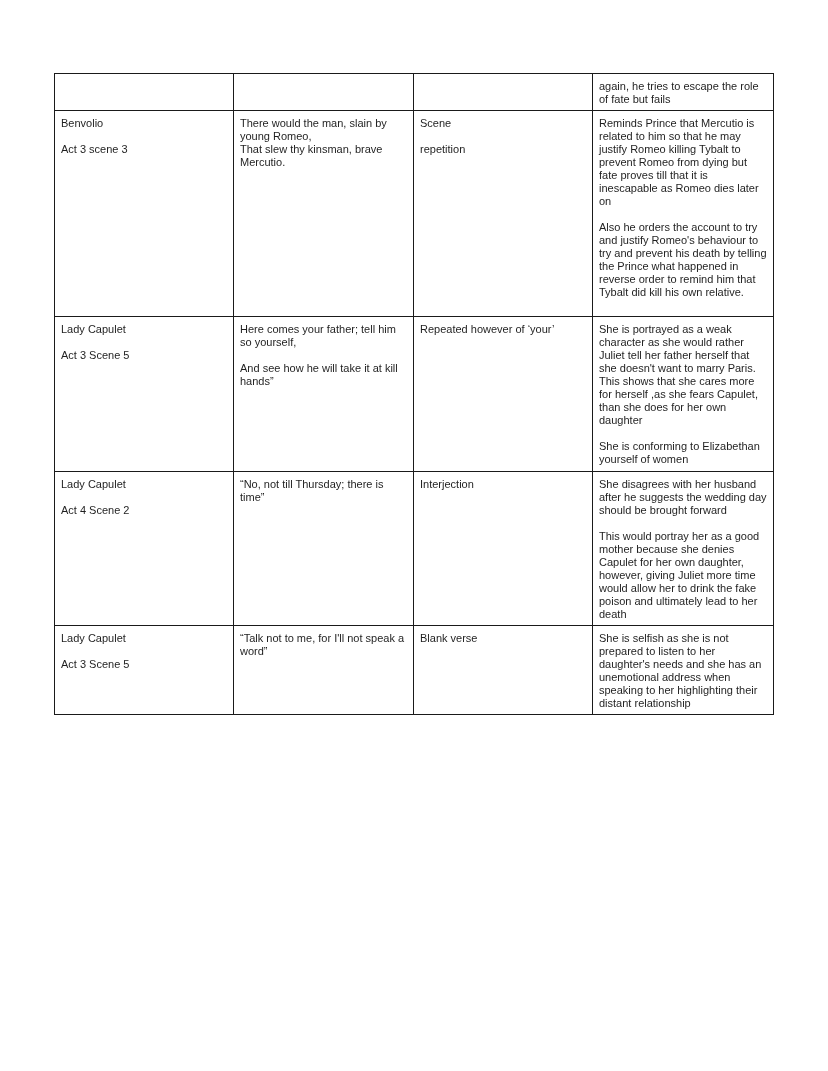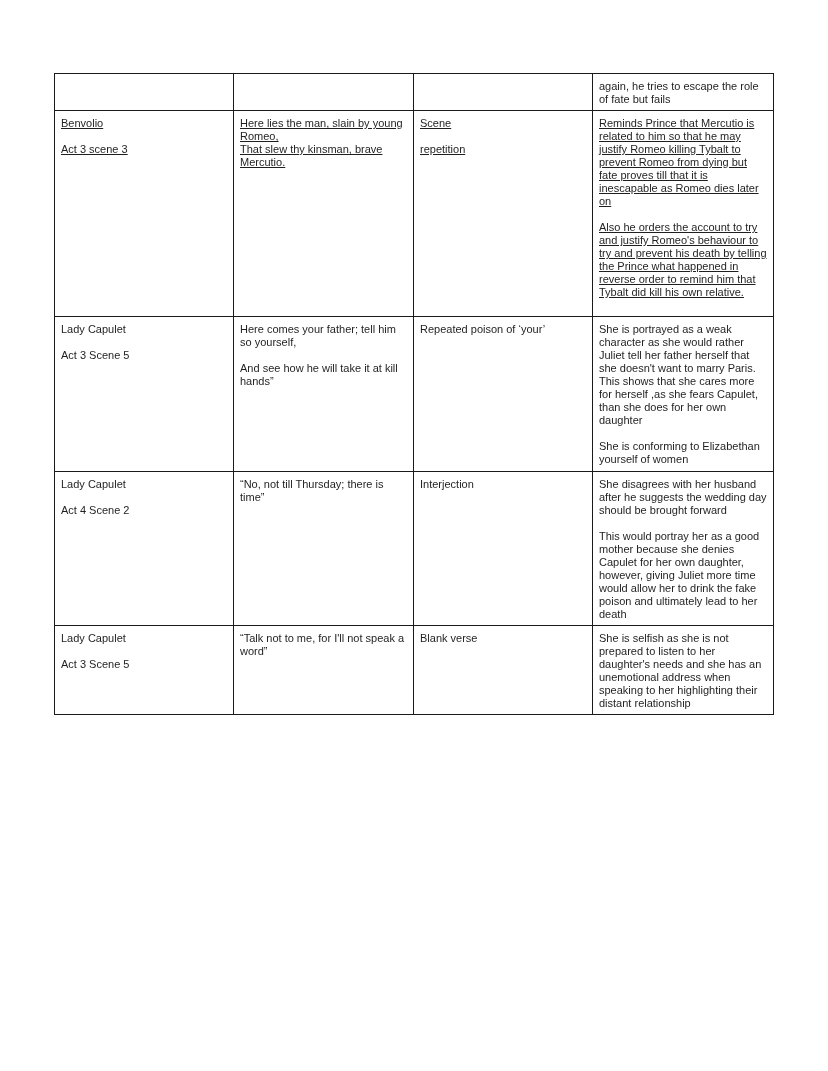--- a/index.html
+++ b/index.html
@@ -37,21 +37,21 @@
       padding: 6px 6px 3px 6px;
       word-wrap: break-word;
     }
     table.analysis col.c1 { width: 179px; }
     table.analysis col.c2 { width: 180px; }
     table.analysis col.c3 { width: 179px; }
     table.analysis col.c4 { width: 181px; }
     .para { display: block; margin: 0; }
     .para + .para { margin-top: 13px; }
     .r0 { height: 37px; }
-    .r1 { height: 206px; text-decoration: underline; }
+    .r1 { height: 206px; }
     .r2 { height: 155px; }
     .r3 { height: 154px; }
     .r4 { height: 89px; }
     .r0 td { padding-top: 6px; }
   </style>
 </head>
 <body>
 
 <div class="page">
   <table class="analysis">
@@ -71,21 +71,21 @@
           <span class="para">again, he tries to escape the role of fate but fails</span>
         </td>
       </tr>
 
       <tr class="r1">
         <td>
           <span class="para">Benvolio</span>
           <span class="para">Act 3 scene 3</span>
         </td>
         <td>
-          <span class="para" style="white-space: pre-line;">Here lies the man, slain by young Romeo,
+          <span class="para" style="white-space: pre-line;">There would the man, slain by young Romeo,
 That slew thy kinsman, brave Mercutio.</span>
         </td>
         <td>
           <span class="para">Scene</span>
           <span class="para">repetition</span>
         </td>
         <td>
           <span class="para">Reminds Prince that Mercutio is related to him so that he may justify Romeo killing Tybalt to prevent Romeo from dying but fate proves till that it is inescapable as Romeo dies later on</span>
           <span class="para">Also he orders the account to try and justify Romeo's behaviour to try and prevent his death by telling the Prince what happened in reverse order to remind him that Tybalt did kill his own relative.</span>
         </td>
@@ -94,21 +94,21 @@
       <tr class="r2">
         <td>
           <span class="para">Lady Capulet</span>
           <span class="para">Act 3 Scene 5</span>
         </td>
         <td>
           <span class="para">Here comes your father; tell him so yourself,</span>
           <span class="para">And see how he will take it at kill hands”</span>
         </td>
         <td>
-          <span class="para">Repeated poison of ‘your’</span>
+          <span class="para">Repeated however of ‘your’</span>
         </td>
         <td>
           <span class="para">She is portrayed as a weak character as she would rather Juliet tell her father herself that she doesn't want to marry Paris. This shows that she cares more for herself ,as she fears Capulet, than she does for her own daughter</span>
           <span class="para">She is conforming to Elizabethan yourself of women</span>
         </td>
       </tr>
 
       <tr class="r3">
         <td>
           <span class="para">Lady Capulet</span>

